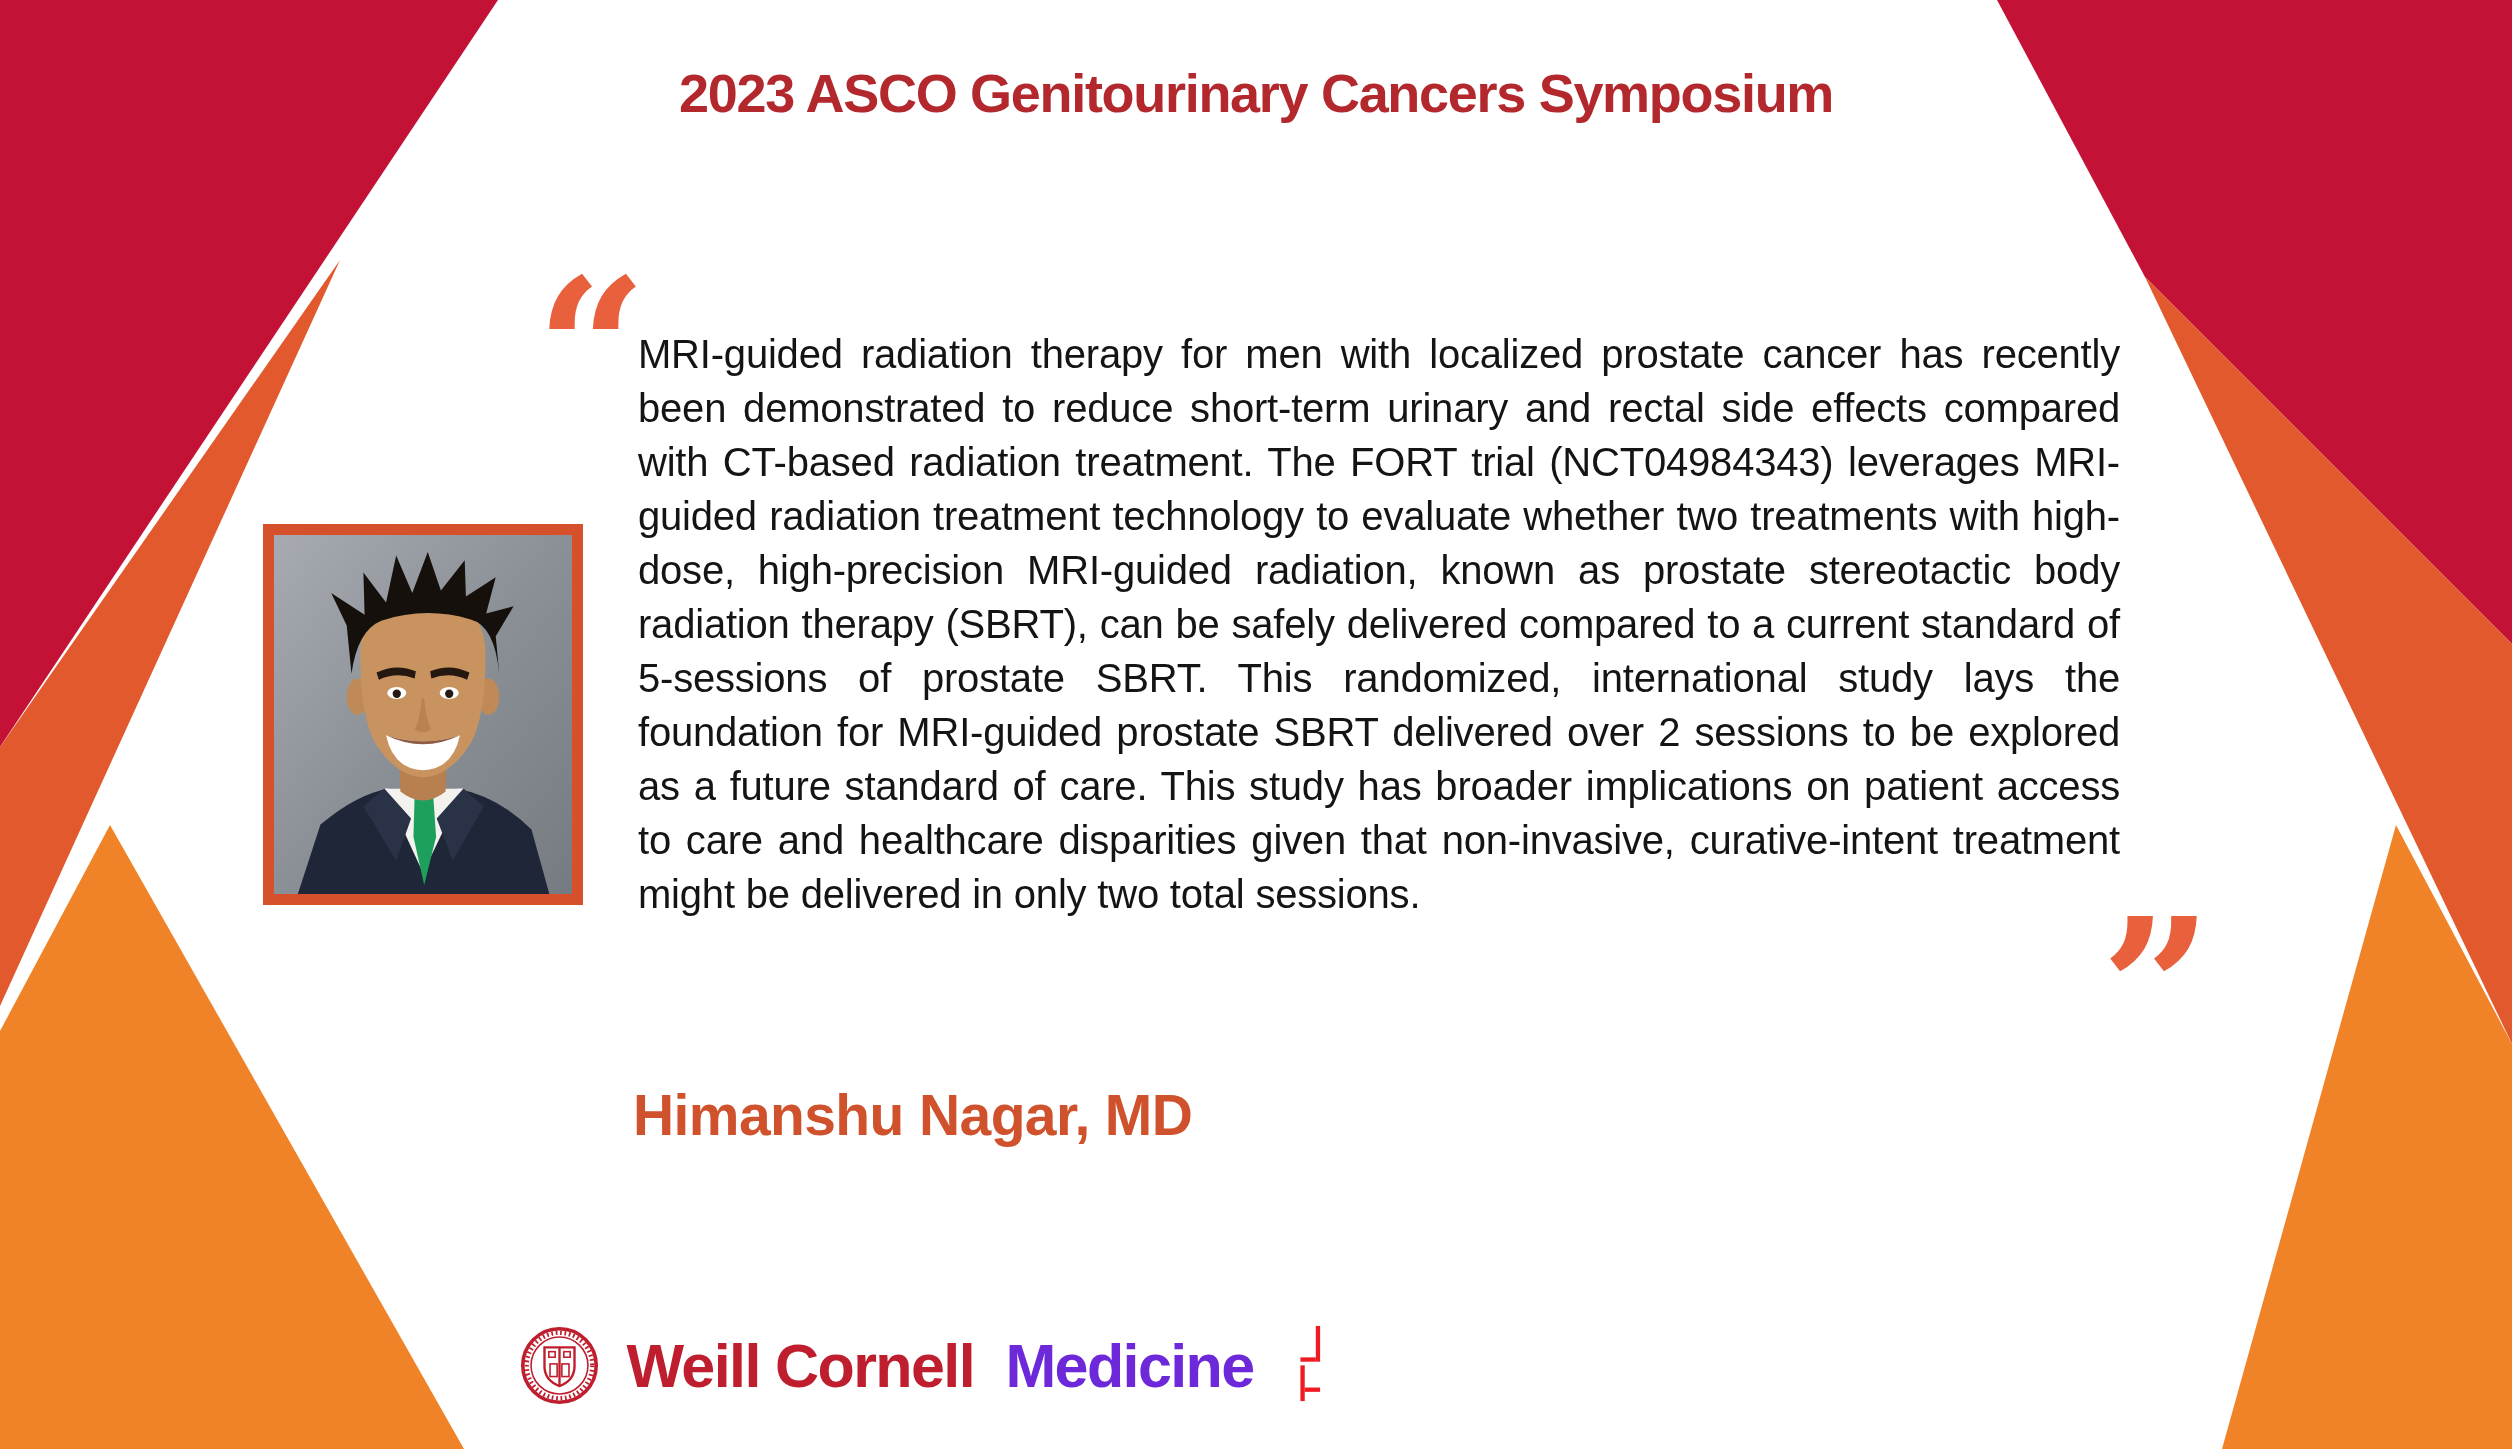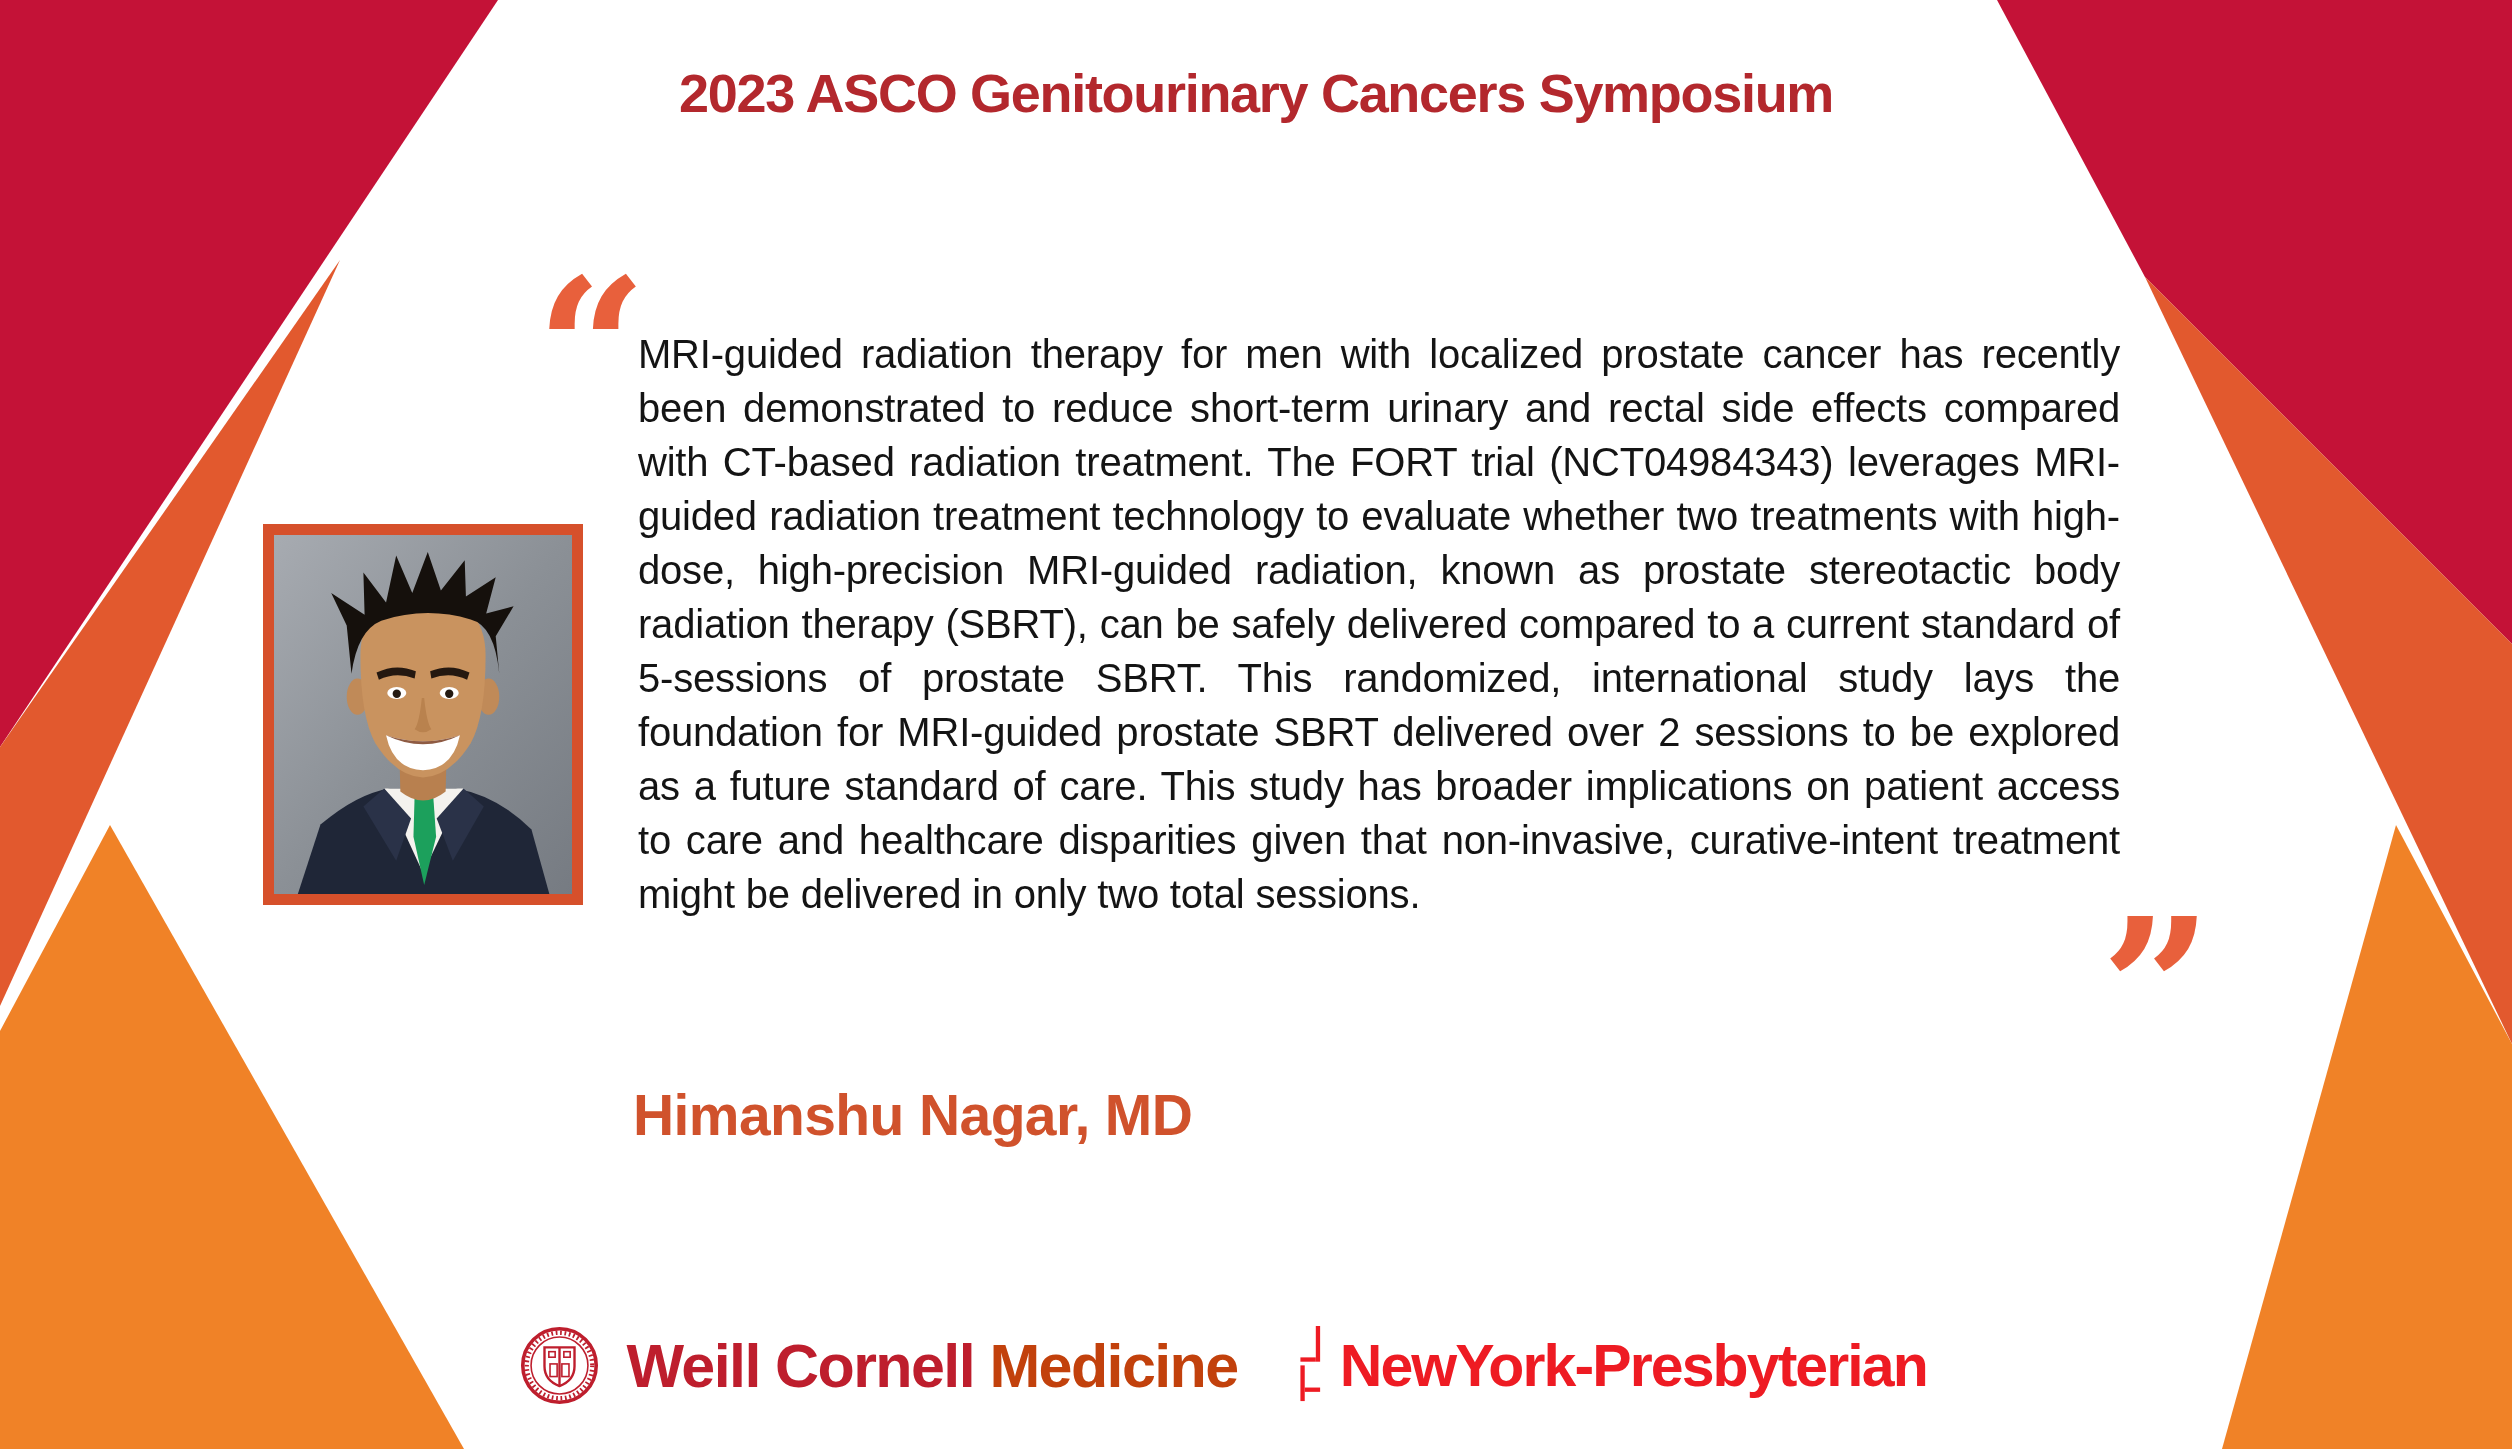--- a/index.html
+++ b/index.html
@@ -118,27 +118,26 @@
       <circle cx="50" cy="50" r="41.5" fill="none" stroke-width="5.5" stroke-dasharray="2.2 3.4" stroke="#BE1E2D"></circle>
       <circle cx="50" cy="50" r="36" fill="none" stroke-width="2" stroke="#BE1E2D"></circle>
       <path d="M31,27 h38 v24 q0,18 -19,25 q-19,-7 -19,-25 Z" fill="none" stroke-width="3" stroke="#BE1E2D"></path>
       <line x1="50" y1="27" x2="50" y2="75" stroke-width="3" stroke="#BE1E2D"></line>
       <rect x="36.5" y="32.5" width="8" height="7" fill="none" stroke-width="2" stroke="#BE1E2D"></rect>
       <rect x="55.5" y="32.5" width="8" height="7" fill="none" stroke-width="2" stroke="#BE1E2D"></rect>
       <rect x="38" y="48" width="9" height="16" fill="none" stroke-width="2" stroke="#BE1E2D"></rect>
       <rect x="53" y="48" width="9" height="16" fill="none" stroke-width="2" stroke="#BE1E2D"></rect>
     </svg>
     <span class="wcm-word" style="color: rgb(190, 30, 45); margin-left: 12px;">Weill Cornell </span>
-    <span class="wcm-word" style="color: #c2410c;">Medicine</span>
+    <span class="wcm-word" style="color: #6d28d9; margin-left: 16px;">Medicine</span>
   </div>
 
   <div class="footer-group nyp">
     <svg class="nyp-mark" viewBox="0 0 36 130">
       <rect x="25" y="0" width="7" height="58" fill="#EE1B23"></rect>
       <rect x="0" y="51" width="25" height="7" fill="#EE1B23"></rect>
       <rect x="0" y="64" width="7" height="58" fill="#EE1B23"></rect>
       <rect x="7" y="100" width="25" height="7" fill="#EE1B23"></rect>
     </svg>
-    <span class="nyp-word" style="color: rgb(238, 27, 35);">NewYork-Presbyterian</span>
   </div>
 
 </div>
 
 
 </body></html>

